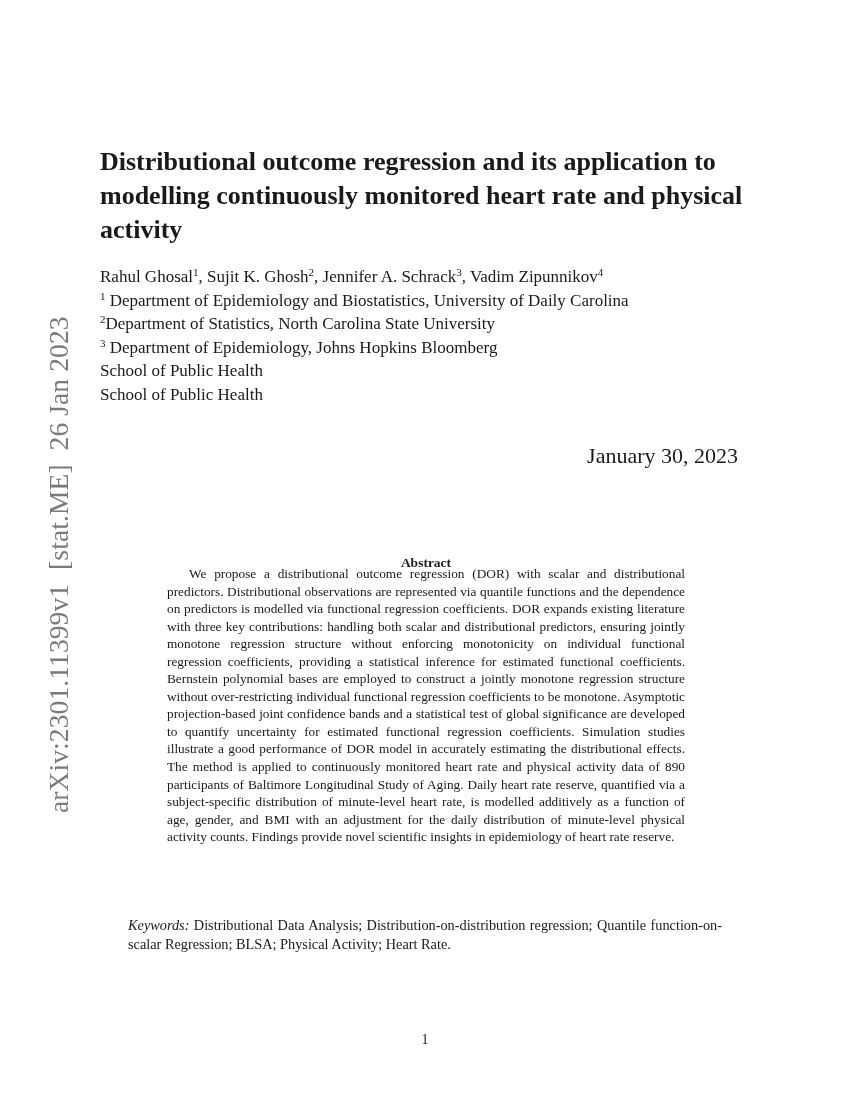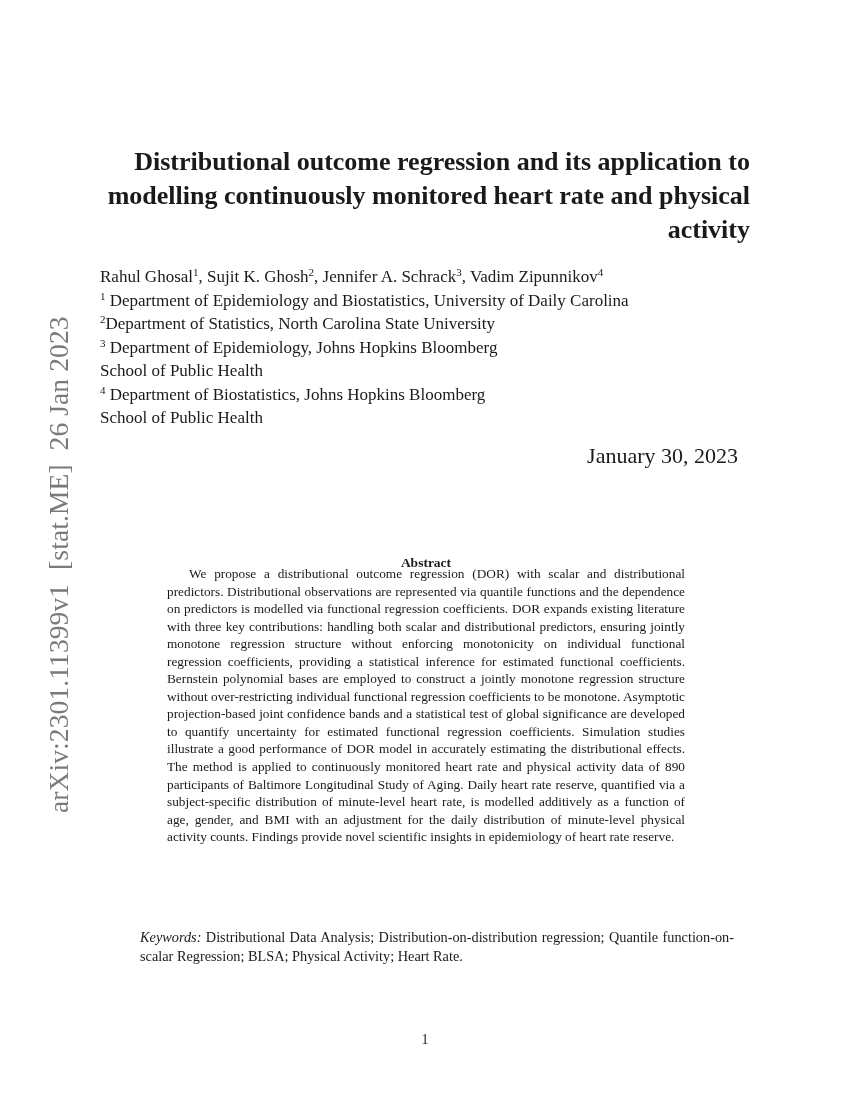--- a/index.html
+++ b/index.html
@@ -8,21 +8,21 @@
       font-family: "Liberation Serif", "DejaVu Serif", serif; color: #1a1a1a;
     }
     .arxiv-stamp {
       position: absolute; left: 42px; top: 813px;
       transform-origin: 0 0; transform: rotate(-90deg);
       font-size: 27.5px; color: #7a7a7a; white-space: pre; letter-spacing: 0.1px;
       width: 480px; line-height: 34px;
     }
     .title {
       position: absolute; left: 100px; width: 650px; top: 145px;
-      text-align: right; font-weight: bold; font-size: 26px; line-height: 34px;
+      text-align: left; font-weight: bold; font-size: 26px; line-height: 34px;
       margin: 0;
     }
     .authors-block {
       position: absolute; left: 100px; width: 650px; top: 265px;
       font-size: 17px; line-height: 23.5px;
     }
     .authors-block div { white-space: nowrap; }
     sup { font-size: 11px; vertical-align: 6px; line-height: 0; }
     .date {
       position: absolute; left: 88px; width: 650px; top: 445px;
@@ -32,21 +32,21 @@
       position: absolute; left: 167px; width: 518px; top: 538px;
       text-align: center; font-weight: bold; font-size: 13.5px; line-height: 18px; margin-top: 16px;
     }
     .abstract-body {
       position: absolute; left: 167px; width: 518px; top: 565px;
       font-size: 13.3px; line-height: 17.55px; text-align: justify;
       text-indent: 22px; hyphens: manual; margin: 0;
     }
     .keywords {
       position: absolute; left: 128px; width: 594px; top: 916px;
-      font-size: 14.3px; line-height: 19px; text-align: justify; margin: 12px;
+      font-size: 14.3px; line-height: 19px; text-align: justify; margin: 0;
     }
     .keywords-label { font-style: italic; }
     .page-number {
       position: absolute; left: 100px; width: 650px; top: 1031px;
       text-align: center; font-size: 14px; line-height: 18px;
     }
   </style>
 </head>
 <body>
 
@@ -58,21 +58,20 @@
   <div>
     <span>Rahul Ghosal</span><sup>1</sup>,
     <span>Sujit K. Ghosh</span><sup>2</sup>,
     <span>Jennifer A. Schrack</span><sup>3</sup>,
     <span>Vadim Zipunnikov</span><sup>4</sup>
   </div>
   <div><sup>1</sup><span> Department of Epidemiology and Biostatistics, University of Daily Carolina</span></div>
   <div><sup>2</sup><span>Department of Statistics, North Carolina State University</span></div>
   <div><sup>3</sup><span> Department of Epidemiology, Johns Hopkins Bloomberg</span></div>
   <div>School of Public Health</div>
-  <div><sup>4</sup><span> Department of Biostatistics, Johns Hopkins Bloomberg</span></div>
   <div>School of Public Health</div>
 </div>
 
 <div class="date">January 30, 2023</div>
 
 <div class="abstract-heading">Abstract</div>
 <p class="abstract-body">We propose a distributional outcome regression (DOR) with scalar and distribu­tional predictors. Distributional observations are represented via quantile functions and the dependence on predictors is modelled via functional regression coefficients. DOR expands existing literature with three key contributions: handling both scalar and distributional predictors, ensuring jointly monotone regression structure with­out enforcing monotonicity on individual functional regression coefficients, pro­viding a statistical inference for estimated functional coefficients. Bernstein poly­nomial bases are employed to construct a jointly monotone regression structure without over-restricting individual functional regression coefficients to be mono­tone. Asymptotic projection-based joint confidence bands and a statistical test of global significance are developed to quantify uncertainty for estimated functional regression coefficients. Simulation studies illustrate a good performance of DOR model in accurately estimating the distributional effects. The method is applied to continuously monitored heart rate and physical activity data of 890 participants of Baltimore Longitudinal Study of Aging. Daily heart rate reserve, quantified via a subject-specific distribution of minute-level heart rate, is modelled additively as a function of age, gender, and BMI with an adjustment for the daily distribution of minute-level physical activity counts. Findings provide novel scientific insights in epidemiology of heart rate reserve.</p>
 
 <p class="keywords"><span class="keywords-label">Keywords:</span><span> Distributional Data Analysis; Distribution-on-distribution regression; Quan­tile function-on-scalar Regression; BLSA; Physical Activity; Heart Rate.</span></p>
 

